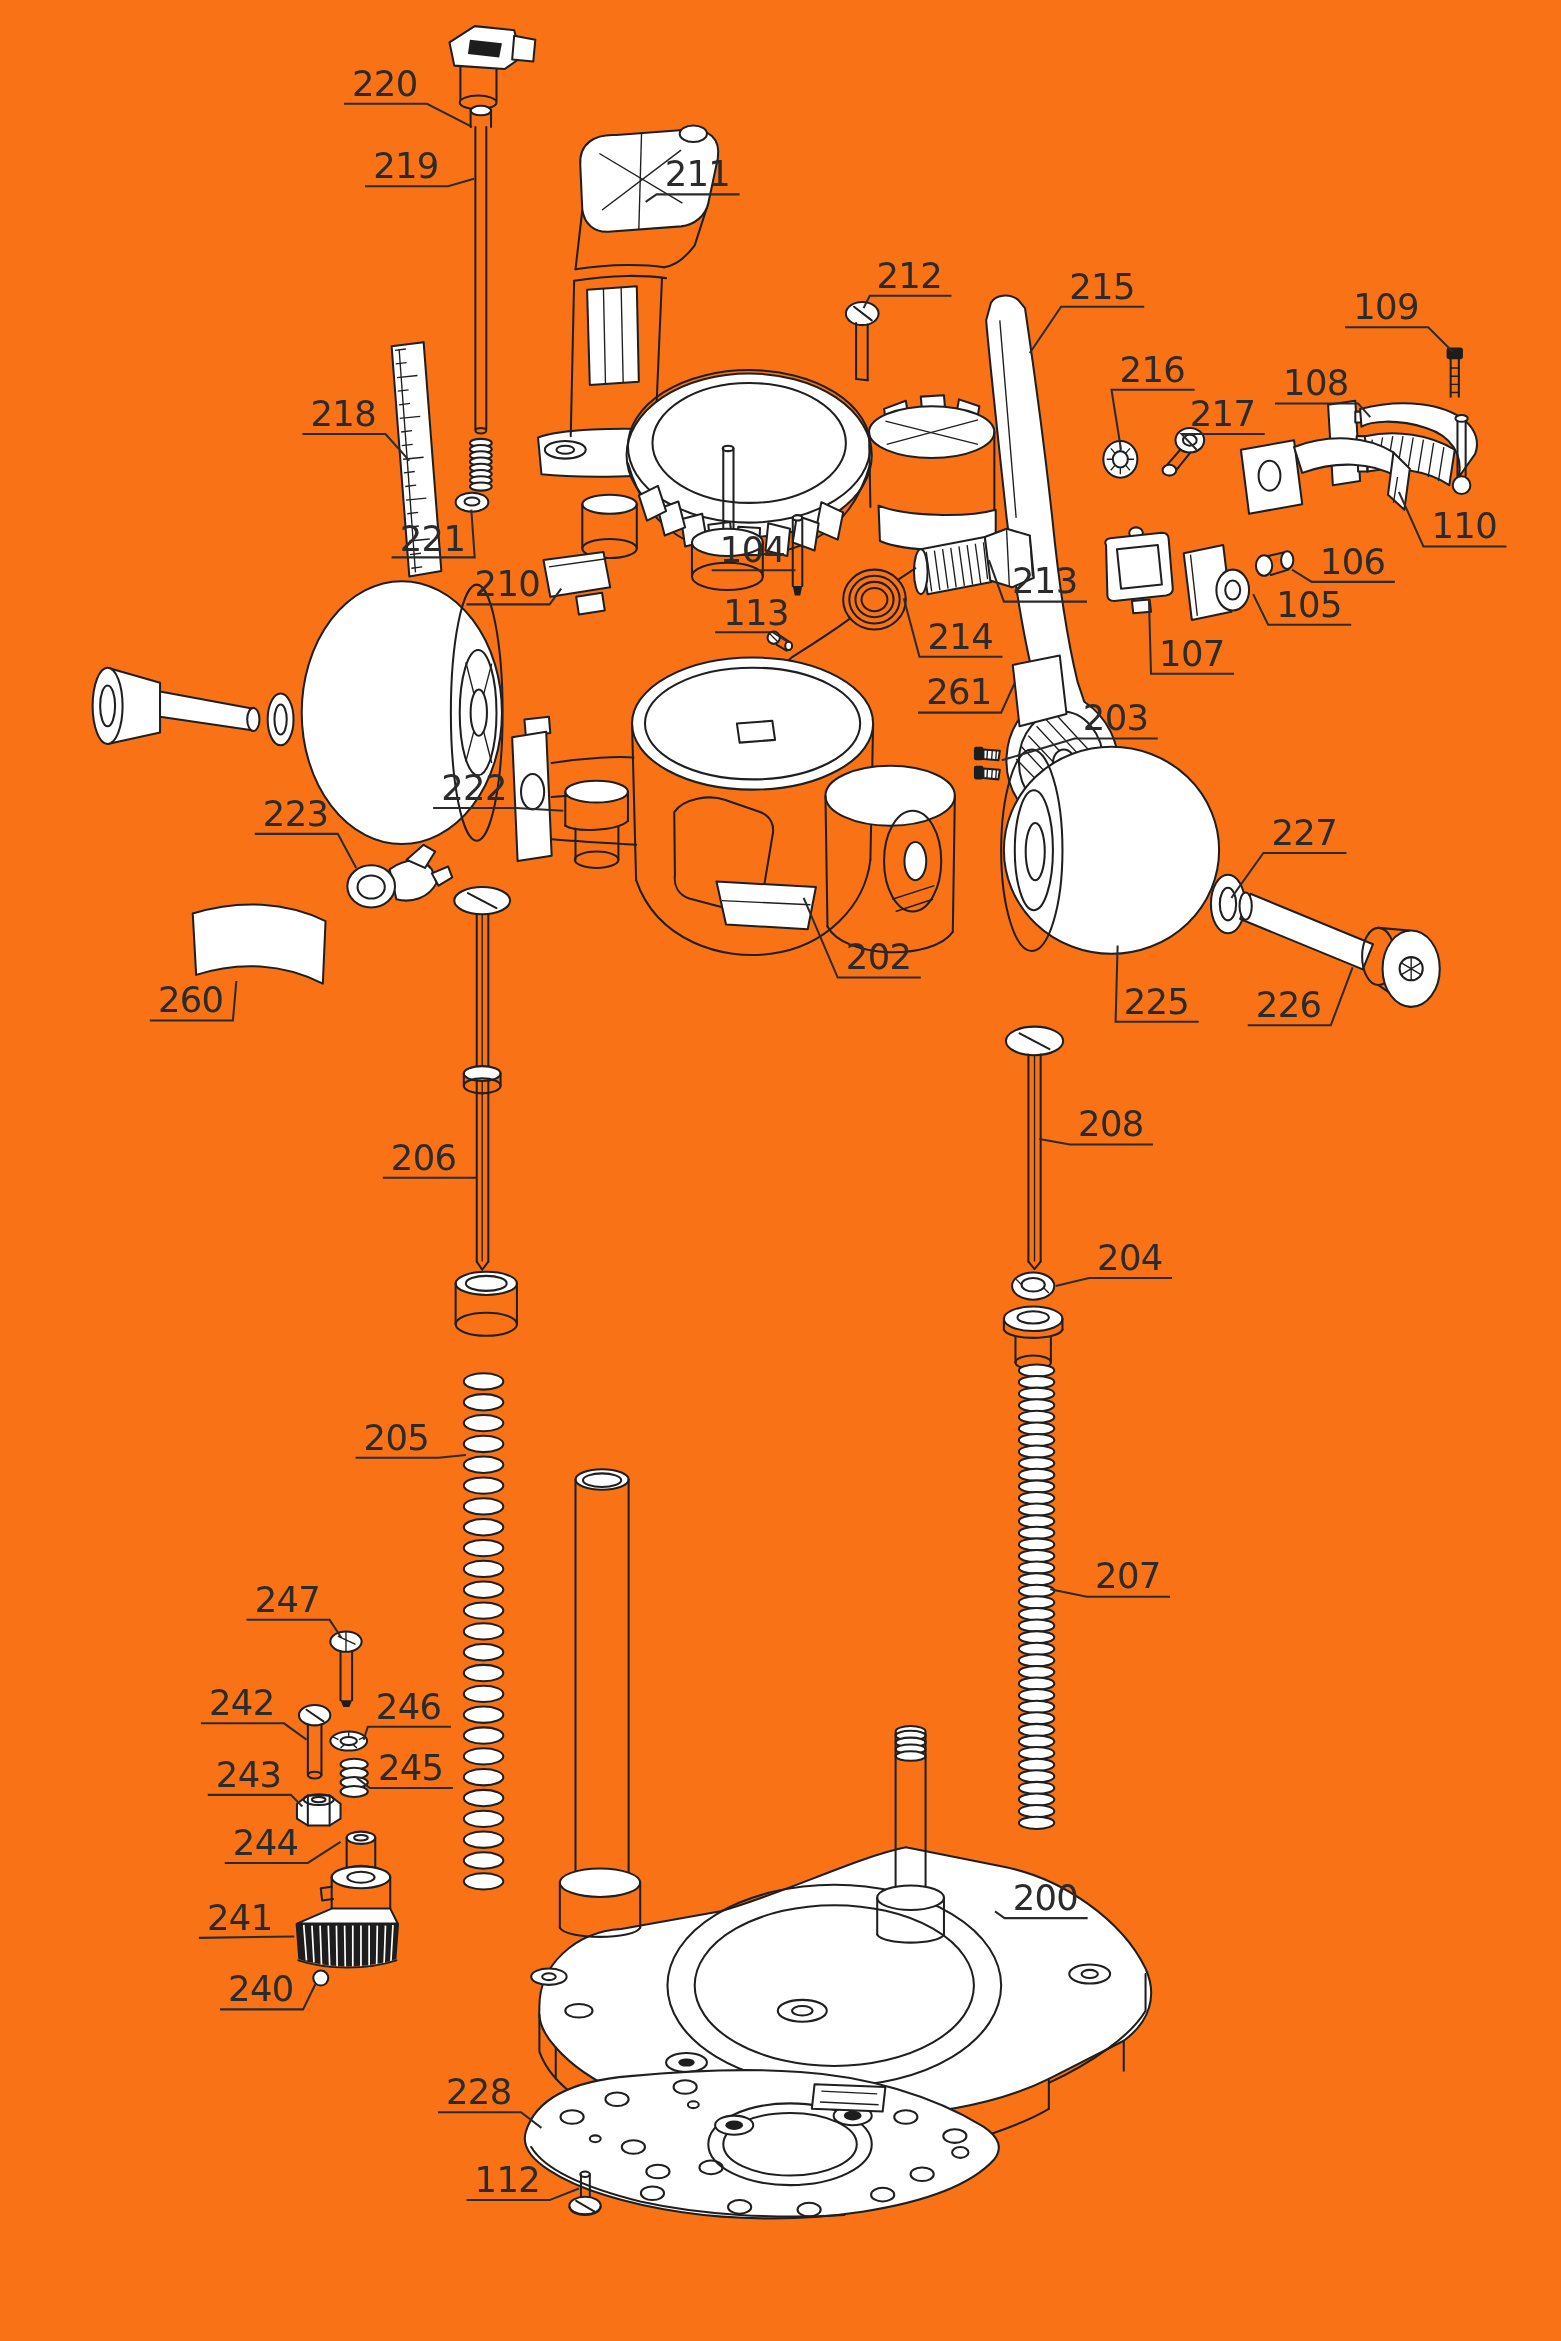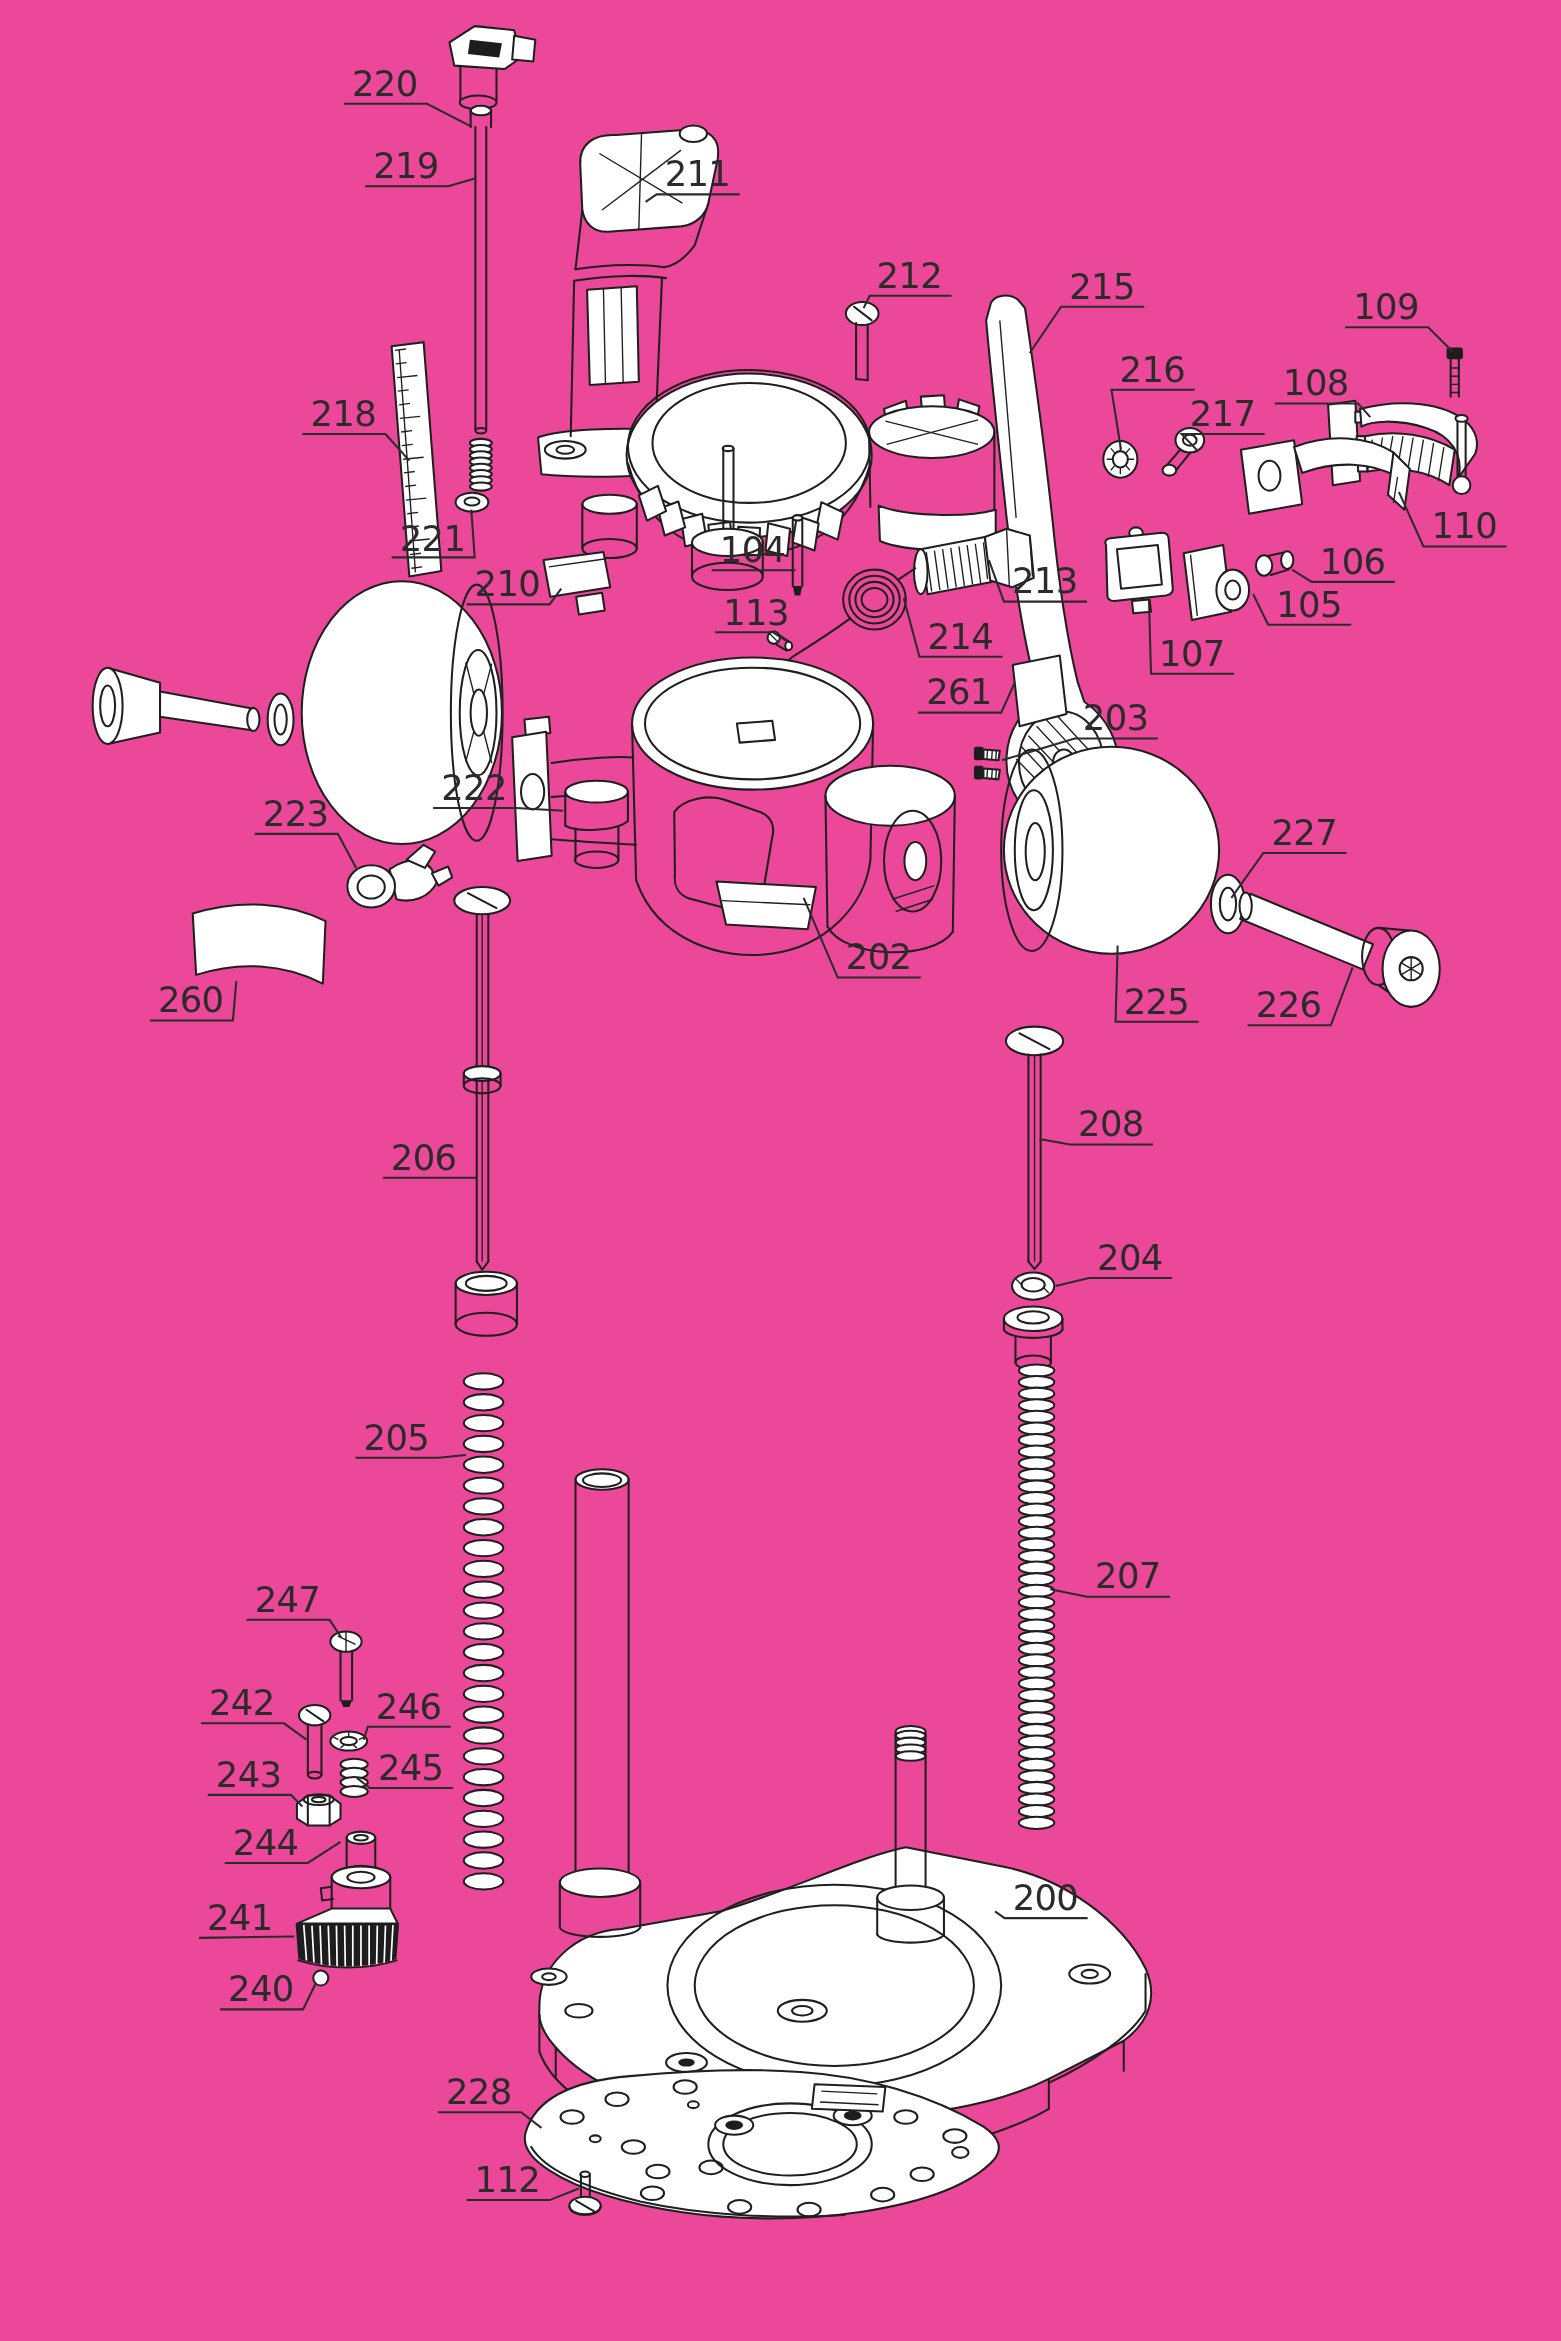--- a/index.html
+++ b/index.html
@@ -1,16 +1,16 @@
 <!DOCTYPE html>
 <html style="font-size:11px"><head>
 <meta charset="utf-8">
 <style>
   html,body{margin:0;padding:0;background:#ffffff;}
-  .stage{width:1561px;height:2342px;background:#ec4899;position:relative;}
+  .stage{width:1561px;height:2342px;background:#f97316;position:relative;}
   svg{display:block;}
   .ln{fill:none;stroke:#1f1f1f;stroke-width:3;stroke-linecap:round;stroke-linejoin:round;}
   .fw{fill:#ffffff;stroke:#1f1f1f;stroke-width:3;stroke-linecap:round;stroke-linejoin:round;}
   .fd{fill:#1d1d1d;stroke:none;}
   .thin{fill:none;stroke:#1f1f1f;stroke-width:2;}
   .wt{stroke:#ffffff;stroke-width:2.5;}
   .leader{fill:none;stroke:#2b2b2b;stroke-width:3;}
   .callout{font-family:"DejaVu Sans",sans-serif;font-size:52px;fill:#2b2b2b;text-anchor:middle;letter-spacing:-1px;}
 </style>
 </head>

